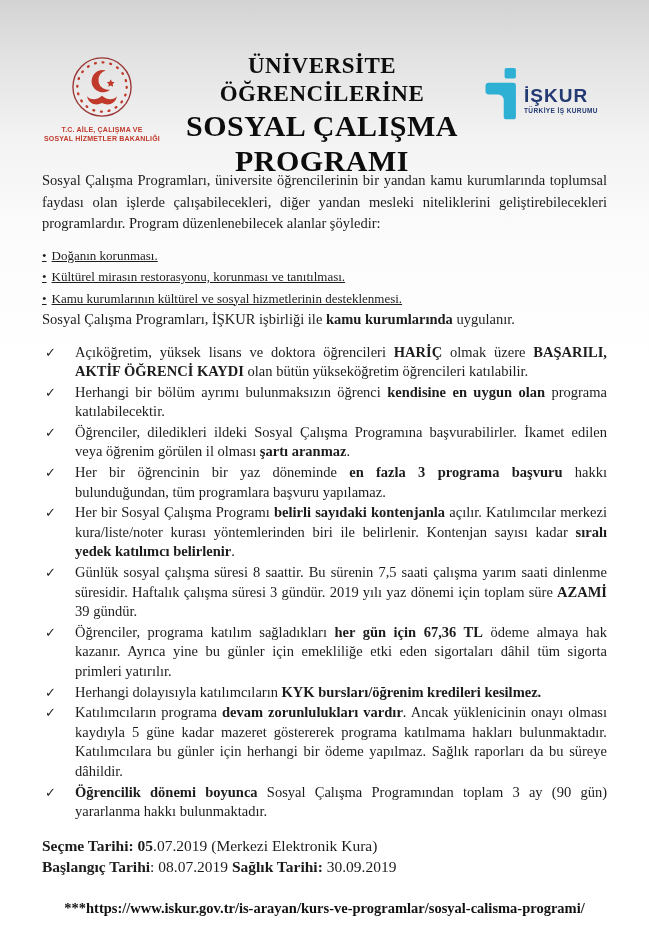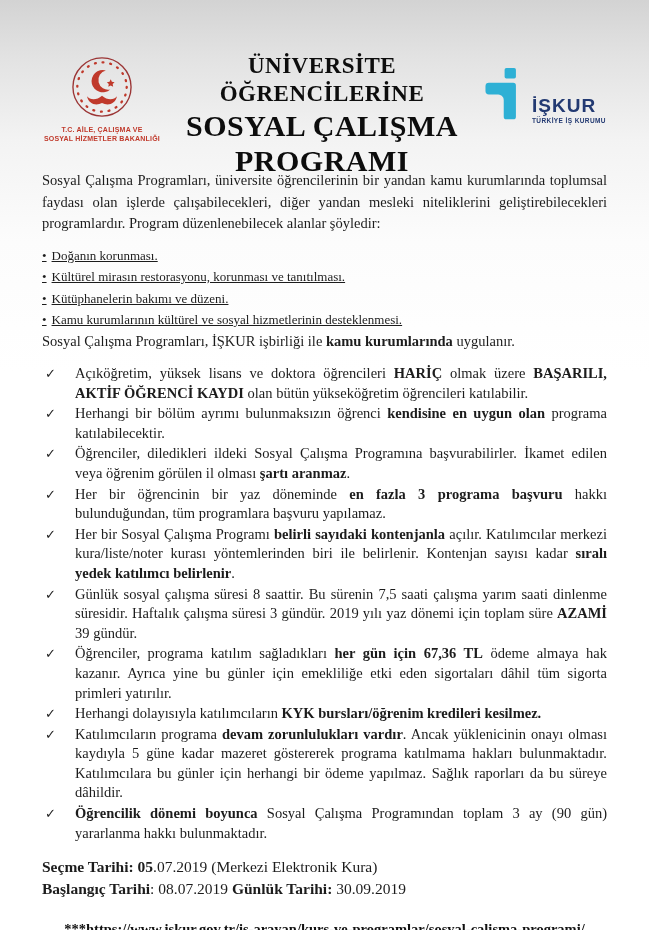--- a/index.html
+++ b/index.html
@@ -13,21 +13,21 @@
     color:#1c1c1c;
     overflow:hidden;
   }
   
   .header{display:flex;align-items:flex-start;justify-content:space-between;height:120px;margin-bottom:2px;}
   .ministry{width:120px;text-align:center;padding-top:12px;}
   .ministry-caption{font-family:"Liberation Sans",sans-serif;font-weight:bold;font-size:7px;line-height:9px;color:#c0392b;margin-top:3px;letter-spacing:.2px;}
   .titles{flex:1;text-align:center;padding-top:8px;}
   .title-1{font-size:23px;font-weight:bold;line-height:28px;letter-spacing:.5px;color:#0d0d0d;}
   .title-2,.title-3{font-size:30px;font-weight:bold;line-height:35px;letter-spacing:.5px;color:#0d0d0d;}
-  .iskur{width:125px;padding-top:22px;display:flex;align-items:flex-end;gap:10px;}
+  .iskur{width:125px;padding-top:22px;display:flex;align-items:center;gap:2px;}
   .iskur-text{padding-top:10px;}
   .iskur-name{font-family:"Liberation Sans",sans-serif;font-weight:bold;font-size:19px;line-height:19px;color:#233a72;letter-spacing:1px;}
   .iskur-sub{font-family:"Liberation Sans",sans-serif;font-weight:bold;font-size:6.5px;color:#233a72;letter-spacing:.4px;margin-top:2px;}
   
   .intro{font-size:14.5px;line-height:21.5px;text-align:justify;margin:6px 0 10px 0;}
   .areas{margin:10px 0 0 0;}
   .area-line{font-size:13px;line-height:21.5px;text-decoration:underline;}
   .bullet{margin-right:5px;}
   .coop-line{font-size:14.5px;line-height:21.5px;margin-top:0;}
   .b{font-weight:bold;}
@@ -84,23 +84,20 @@
   <div class="areas">
 
       <div class="area-line">
         <span class="bullet">•</span><span>Doğanın korunması.</span>
       </div>
 
       <div class="area-line">
         <span class="bullet">•</span><span>Kültürel mirasın restorasyonu, korunması ve tanıtılması.</span>
       </div>
 
-      <div class="area-line">
-        <span class="bullet">•</span><span>Kütüphanelerin bakımı ve düzeni.</span>
-      </div>
 
       <div class="area-line">
         <span class="bullet">•</span><span>Kamu kurumlarının kültürel ve sosyal hizmetlerinin desteklenmesi.</span>
       </div>
     </div>
 
   <div class="coop-line"><span>Sosyal Çalışma Programları, İŞKUR işbirliği ile </span><span class="b">kamu kurumlarında</span><span> uygulanır.</span></div>
 
   <div class="checklist">
 
@@ -143,18 +140,18 @@
       <div class="check-item">
         <span class="check">✓</span><span><span class="b">Öğrencilik dönemi boyunca</span><span> Sosyal Çalışma Programından toplam 3 ay (90 gün) yararlanma hakkı bulunmaktadır.</span></span>
       </div>
     </div>
 
   <div class="dates">
 
 
       <div class="date-line"><span class="b">Seçme Tarihi: 05</span><span>.07.2019 (Merkezi Elektronik Kura)</span></div>
 
-      <div class="date-line"><span class="b">Başlangıç Tarihi</span><span>: 08.07.2019 </span><span class="b">Günlük Tarihi:</span><span> 30.09.2019</span></div>
+      <div class="date-line"><span class="b">Başlangıç Tarihi</span><span>: 08.07.2019 </span><span class="b">Sağlık Tarihi:</span><span> 30.09.2019</span></div>
     </div>
 
   <div class="footer-url">***https://www.iskur.gov.tr/is-arayan/kurs-ve-programlar/sosyal-calisma-programi/</div>
 
 </div>
 
 </body></html>

